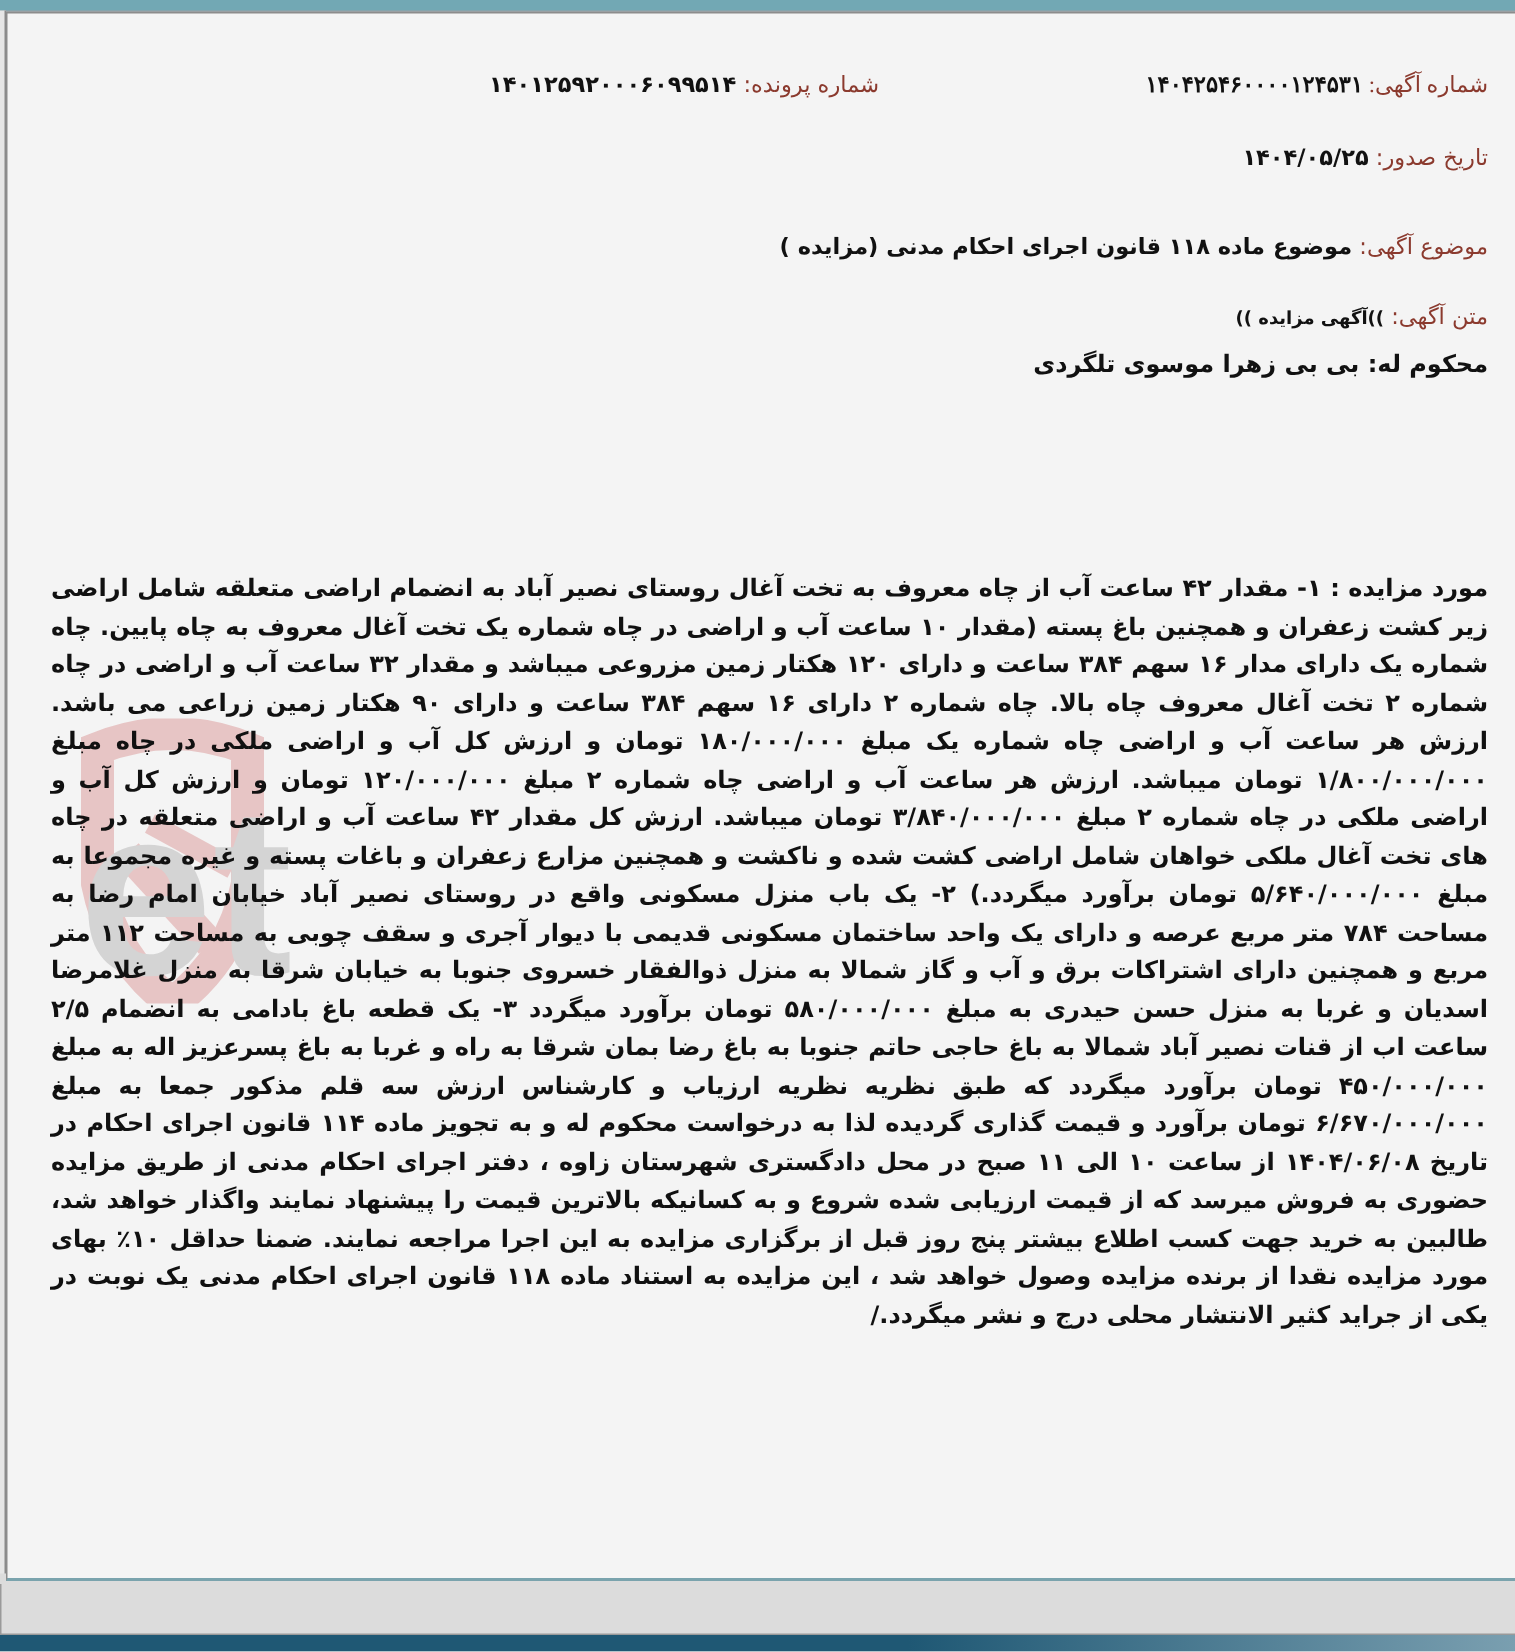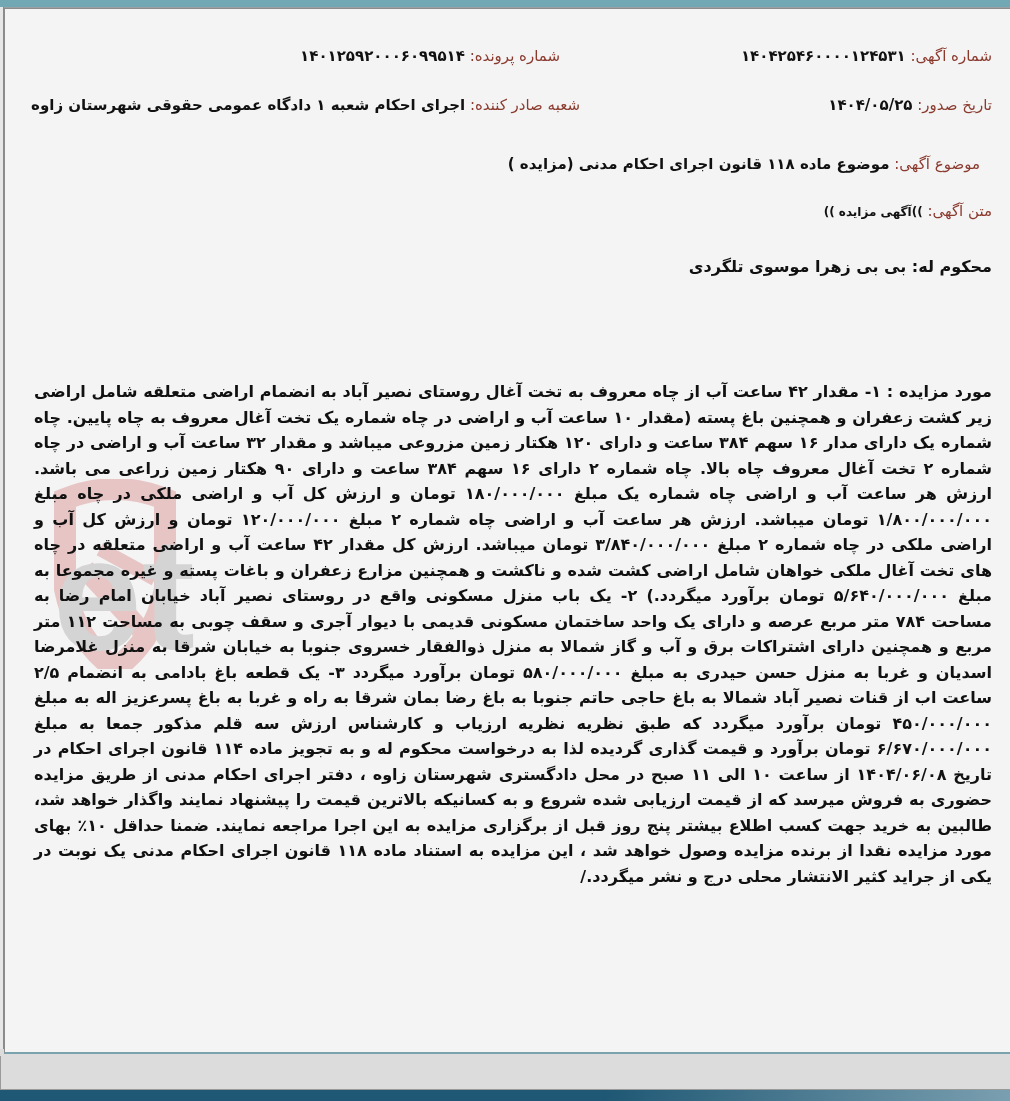--- a/index.html
+++ b/index.html
@@ -58,45 +58,41 @@
 
 <div class="panel">
 
   <svg class="watermark" viewBox="0 0 600 190" xmlns="http://www.w3.org/2000/svg">
     <path d="M20 20 Q70 0 120 20 L120 110 Q110 160 70 190 Q30 160 20 110 Z" fill="none" stroke="#d07070" stroke-width="22"></path>
     <path d="M40 90 L95 150" stroke="#d07070" stroke-width="20"></path>
     <path d="M55 70 L110 100" stroke="#d07070" stroke-width="14"></path>
     <text x="150" y="170" font-family="Liberation Sans, sans-serif" font-size="160" font-weight="bold" fill="#9a9a9a">AriaTender.net</text>
   </svg>
 
-  <div class="field" style="right:18px; top:38px;">
+  <div class="field" style="right:18px; top:38px;font-family:Liberation Serif, serif;">
     <span class="lbl">شماره آگهی:</span>
     <span class="val">۱۴۰۴۲۵۴۶۰۰۰۰۱۲۴۵۳۱</span>
   </div>
-  <div class="field" style="right:450px; top:38px;">
+  <div class="field" style="right:424px; top:38px;">
     <span class="lbl">شماره پرونده:</span>
     <span class="val">۱۴۰۱۲۵۹۲۰۰۰۶۰۹۹۵۱۴</span>
   </div>
   <div class="field" style="right:18px; top:87px;margin-left:11px;">
     <span class="lbl">تاریخ صدور:</span>
     <span class="val">۱۴۰۴/۰۵/۲۵</span>
   </div>
-  <div class="field" style="right:430px; top:87px;">
-    <span class="lbl">شعبه صادر کننده:</span>
-    <span class="val">اجرای احکام شعبه ۱ دادگاه عمومی حقوقی شهرستان زاوه</span>
-  </div>
 
-  <div class="field" style="right:30px; top:146px;text-align:center;">
+  <div class="field" style="right:18px; top:146px;text-align:center;">
     <span class="lbl">موضوع آگهی:</span>
     <span class="val">موضوع ماده ۱۱۸ قانون اجرای احکام مدنی (مزایده )</span>
   </div>
   <div class="field" style="right:18px; top:193px;">
     <span class="lbl">متن آگهی:</span>
     <span class="val" style="font-size:12px;">))آگهی مزایده ))</span>
   </div>
 
-  <div class="row" style="top:248px;">محکوم له:  بی بی زهرا موسوی تلگردی</div>
+  <div class="row" style="top:224px;">محکوم له:  بی بی زهرا موسوی تلگردی</div>
 
   <div class="body-text">مورد مزایده :  ۱- مقدار ۴۲ ساعت آب از چاه معروف به تخت آغال روستای نصیر آباد به انضمام اراضی متعلقه شامل اراضی زیر کشت زعفران و همچنین باغ  پسته (مقدار ۱۰ ساعت آب و اراضی در چاه شماره یک تخت آغال معروف به چاه پایین. چاه شماره یک  دارای مدار ۱۶ سهم ۳۸۴ ساعت و دارای ۱۲۰ هکتار زمین مزروعی میباشد و مقدار ۳۲ ساعت آب و اراضی در چاه شماره ۲ تخت آغال معروف چاه بالا.  چاه شماره ۲ دارای ۱۶ سهم ۳۸۴ ساعت و دارای ۹۰ هکتار زمین زراعی می باشد. ارزش هر ساعت آب و اراضی چاه شماره یک مبلغ ۱۸۰/۰۰۰/۰۰۰ تومان و ارزش کل آب و اراضی ملکی در چاه مبلغ ۱/۸۰۰/۰۰۰/۰۰۰  تومان میباشد. ارزش هر ساعت آب و اراضی چاه شماره ۲ مبلغ ۱۲۰/۰۰۰/۰۰۰ تومان و ارزش کل آب و اراضی ملکی در چاه شماره ۲ مبلغ ۳/۸۴۰/۰۰۰/۰۰۰ تومان میباشد. ارزش کل مقدار ۴۲ ساعت آب و اراضی متعلقه در چاه های تخت آغال ملکی خواهان شامل اراضی کشت شده و ناکشت و همچنین مزارع زعفران و باغات پسته و غیره مجموعا به مبلغ ۵/۶۴۰/۰۰۰/۰۰۰ تومان برآورد میگردد.)  ۲- یک باب منزل مسکونی واقع در روستای نصیر آباد خیابان امام رضا به مساحت ۷۸۴ متر مربع عرصه و دارای یک واحد  ساختمان مسکونی قدیمی با دیوار آجری و سقف چوبی به مساحت ۱۱۲ متر مربع و همچنین دارای اشتراکات برق و آب و گاز شمالا به منزل ذوالفقار خسروی جنوبا به خیابان شرقا به منزل غلامرضا اسدیان و غربا به منزل حسن حیدری  به مبلغ ۵۸۰/۰۰۰/۰۰۰ تومان برآورد میگردد ۳- یک قطعه باغ بادامی به انضمام ۲/۵ ساعت اب از قنات نصیر آباد شمالا به باغ حاجی حاتم جنوبا به باغ رضا بمان شرقا به راه و غربا به باغ پسرعزیز اله به مبلغ ۴۵۰/۰۰۰/۰۰۰ تومان برآورد میگردد که طبق نظریه نظریه ارزیاب و کارشناس ارزش سه قلم مذکور جمعا به مبلغ  ۶/۶۷۰/۰۰۰/۰۰۰  تومان  برآورد و قیمت گذاری گردیده لذا به درخواست محکوم له و به تجویز ماده ۱۱۴ قانون اجرای احکام در تاریخ ۱۴۰۴/۰۶/۰۸ از ساعت ۱۰ الی ۱۱ صبح  در محل دادگستری شهرستان زاوه ، دفتر اجرای احکام مدنی از طریق مزایده حضوری به فروش میرسد که از قیمت ارزیابی شده شروع و به کسانیکه بالاترین قیمت را پیشنهاد نمایند واگذار خواهد شد، طالبین به خرید جهت کسب اطلاع بیشتر پنج روز قبل از برگزاری مزایده به این اجرا مراجعه نمایند. ضمنا حداقل ۱۰٪ بهای مورد مزایده نقدا از برنده مزایده وصول خواهد شد ، این مزایده به استناد ماده ۱۱۸ قانون اجرای احکام مدنی یک نوبت در یکی از جراید کثیر الانتشار محلی درج و نشر میگردد./</div>
 </div>
 
 <div class="footer-gray"></div>
 <div class="taskbar"></div>
 
 </body></html>

